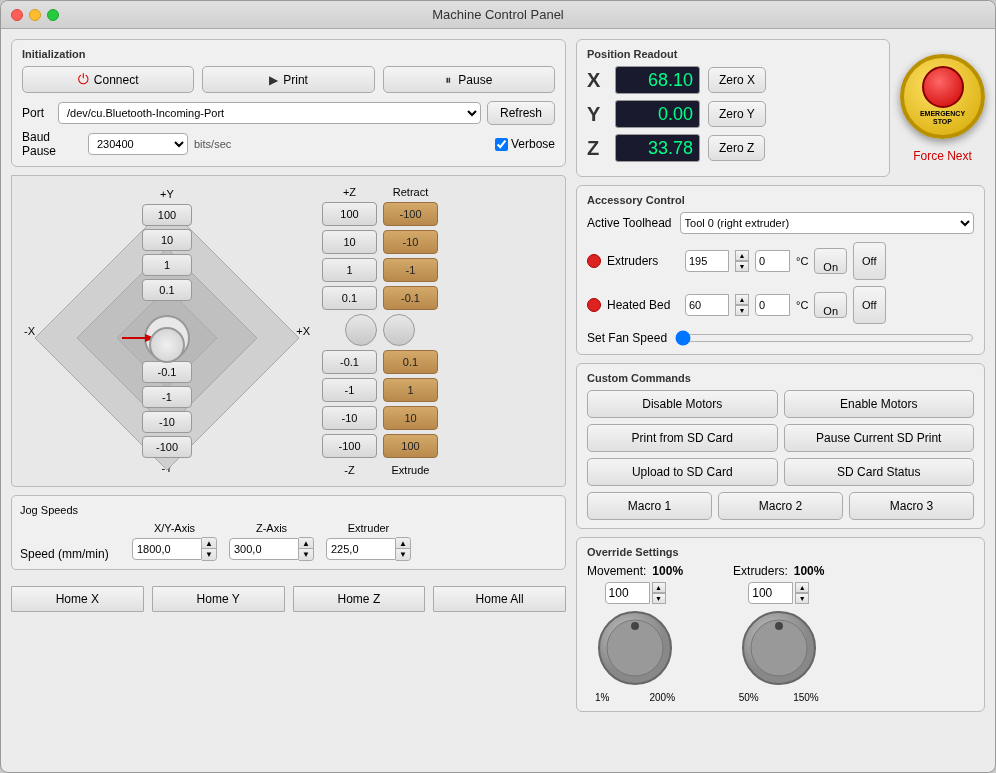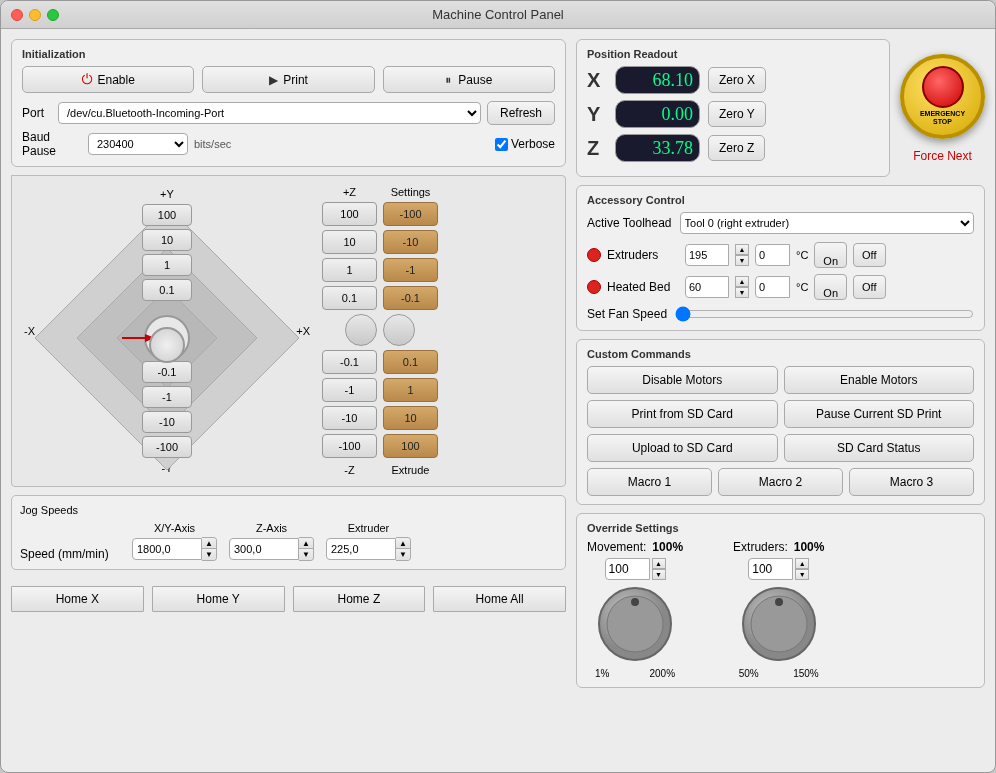--- a/index.html
+++ b/index.html
@@ -212,23 +212,23 @@
       background: linear-gradient(to bottom, #f5f5f5, #e0e0e0);
       border: 1px solid #aaa;
       border-radius: 1px;
       cursor: pointer;
     }
     .pos-row { display: flex; align-items: center; gap: 8px; margin-bottom: 6px; }
     .pos-axis { font-size: 20px; font-weight: bold; color: #333; width: 20px; }
     .pos-value {
       width: 85px; height: 28px;
       font-size: 18px;
-      font-family: Liberation Serif, serif;
+      font-family: Liberation Sans, sans-serif;
       border: 1px solid #999;
-      border-radius: 10px;
+      border-radius: 3px;
       background: #1a1a2e;
       color: #00ff88;
       text-align: right;
       padding: 0 6px;
       display: flex; align-items: center; justify-content: flex-end;
     }
     .zero-btn {
       height: 26px;
       font-size: 12px;
       background: linear-gradient(to bottom, #f5f5f5, #e0e0e0);
@@ -270,21 +270,21 @@
     .unit-label { font-size: 11px; }
     .on-btn {
       height: 22px; padding: 12px 8px;
       font-size: 11px;
       background: linear-gradient(to bottom, #f5f5f5, #e0e0e0);
       border: 1px solid #aaa;
       border-radius: 4px;
       cursor: pointer;
     }
     .off-btn {
-      height: 24px; padding: 0 8px;
+      height: 38px; padding: 0 8px;
       font-size: 11px;
       background: linear-gradient(to bottom, #f5f5f5, #e0e0e0);
       border: 1px solid #aaa;
       border-radius: 4px;
       cursor: pointer;
     }
     .fan-row { display: flex; align-items: center; gap: 8px; }
     .fan-label { font-size: 12px; }
     .fan-slider { flex: 1; }
     
@@ -340,21 +340,21 @@
 
   <div class="main-content">
 
     <div class="left-panel">
 
       <div class="section-box">
         <div class="section-label">Initialization</div>
         <div class="init-buttons">
           <button class="btn btn-connect">
             <span class="power-icon">⏻</span>
-            <span>Enable</span>
+            <span>Connect</span>
           </button>
           <button class="btn btn-print">
             <span class="play-icon">▶</span>
             <span>Print</span>
           </button>
           <button class="btn btn-pause">
             <span class="pause-bars">⏸</span>
             <span>Pause</span>
           </button>
         </div>
@@ -417,21 +417,21 @@
               <button class="jog-move-btn">-10</button>
               <button class="jog-move-btn">-100</button>
             </div>
 
             <div style="position:absolute;top:50%;left:50%;transform:translate(-50%,-50%);width:36px;height:36px;border-radius:50%;background:radial-gradient(circle,#f0f0f0,#ccc);border:2px solid #999;cursor:pointer;margin-top:14px;"></div>
           </div>
 
           <div style="display:flex;flex-direction:column;gap:4px;">
             <div style="display:flex;gap:6px;justify-content:center;">
               <span style="width:55px;text-align:center;font-size:11px;">+Z</span>
-              <span style="width:55px;text-align:center;font-size:11px;">Settings</span>
+              <span style="width:55px;text-align:center;font-size:11px;">Retract</span>
             </div>
             <div style="display:flex;gap:6px;">
               <button class="small-btn">100</button>
               <button class="small-btn small-btn-brown">-100</button>
             </div>
             <div style="display:flex;gap:6px;">
               <button class="small-btn">10</button>
               <button class="small-btn small-btn-brown">-10</button>
             </div>
             <div style="display:flex;gap:6px;">

